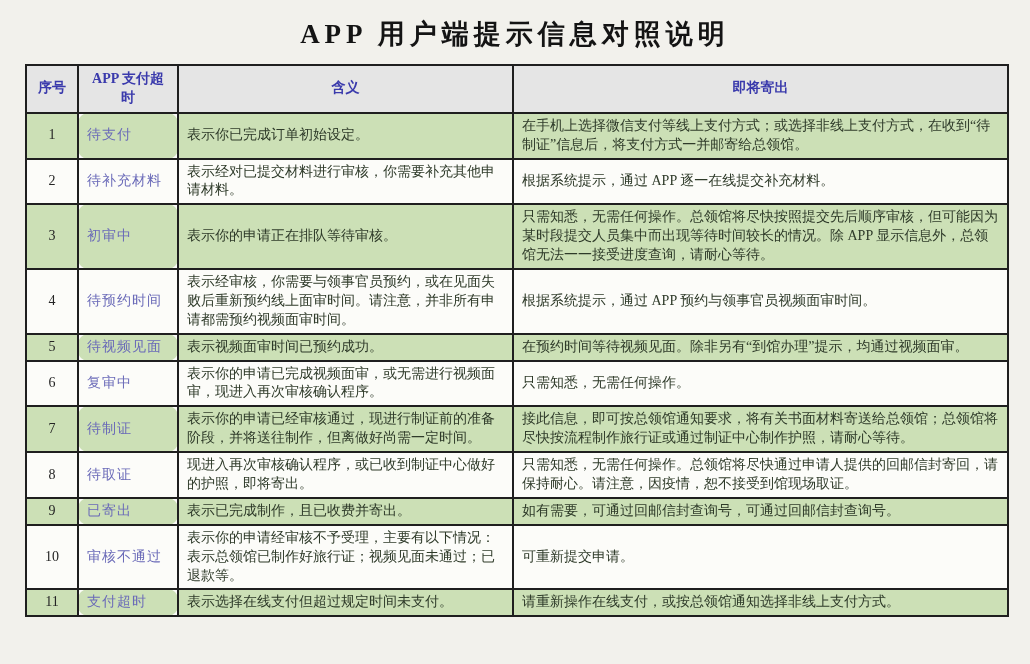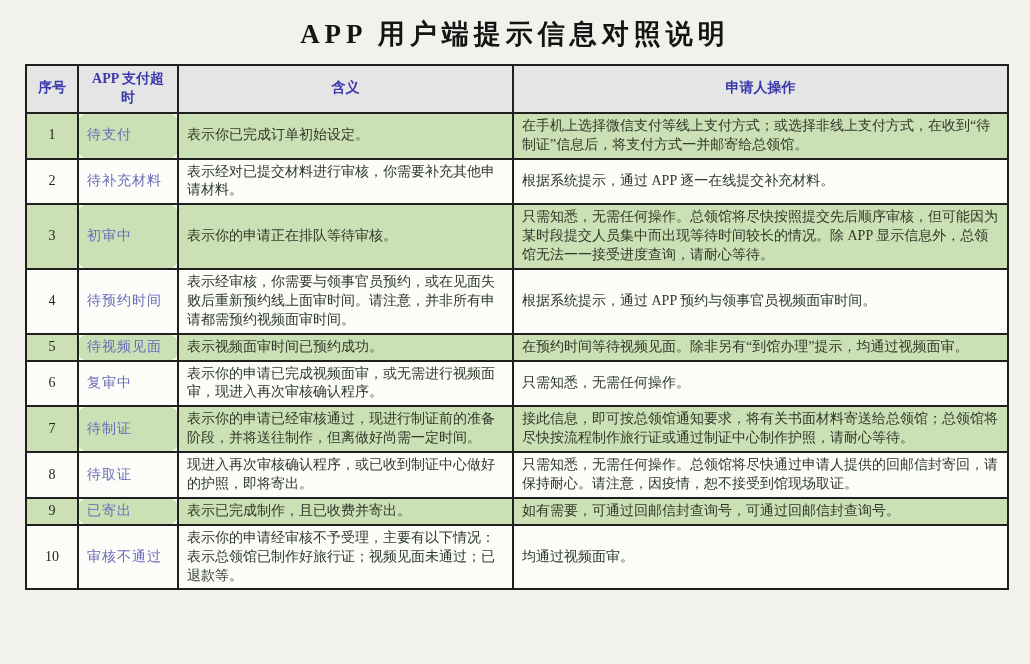--- a/index.html
+++ b/index.html
@@ -73,21 +73,21 @@
     <col class="c-num">
       <col class="c-stat">
       <col class="c-mean">
       <col class="c-act">
   </colgroup>
   <thead>
     <tr>
       <th>序号</th>
       <th>APP 支付超时</th>
       <th>含义</th>
-      <th>申请人操作</th>
+      <th>即将寄出</th>
     </tr>
   </thead>
   <tbody>
     <tr class="g">
       <td class="num">1</td>
       <td class="stat">待支付</td>
       <td class="mean">表示你已完成订单初始设定。</td>
       <td class="act">在手机上选择微信支付等线上支付方式；或选择非线上支付方式，在收到“待制证”信息后，将支付方式一并邮寄给总领馆。</td>
     </tr>
     <tr>
@@ -135,16 +135,22 @@
     <tr class="g">
       <td class="num">9</td>
       <td class="stat">已寄出</td>
       <td class="mean">表示已完成制作，且已收费并寄出。</td>
       <td class="act">如有需要，可通过回邮信封查询号，可通过回邮信封查询号。</td>
     </tr>
     <tr>
       <td class="num">10</td>
       <td class="stat">审核不通过</td>
       <td class="mean">表示你的申请经审核不予受理，主要有以下情况：表示总领馆已制作好旅行证；视频见面未通过；已退款等。</td>
-      <td class="act">均通过视频面审。</td>
+      <td class="act">可重新提交申请。</td>
+    </tr>
+    <tr class="g">
+      <td class="num">11</td>
+      <td class="stat">支付超时</td>
+      <td class="mean">表示选择在线支付但超过规定时间未支付。</td>
+      <td class="act">请重新操作在线支付，或按总领馆通知选择非线上支付方式。</td>
     </tr>
   </tbody>
 </table>
 
 </body></html>

